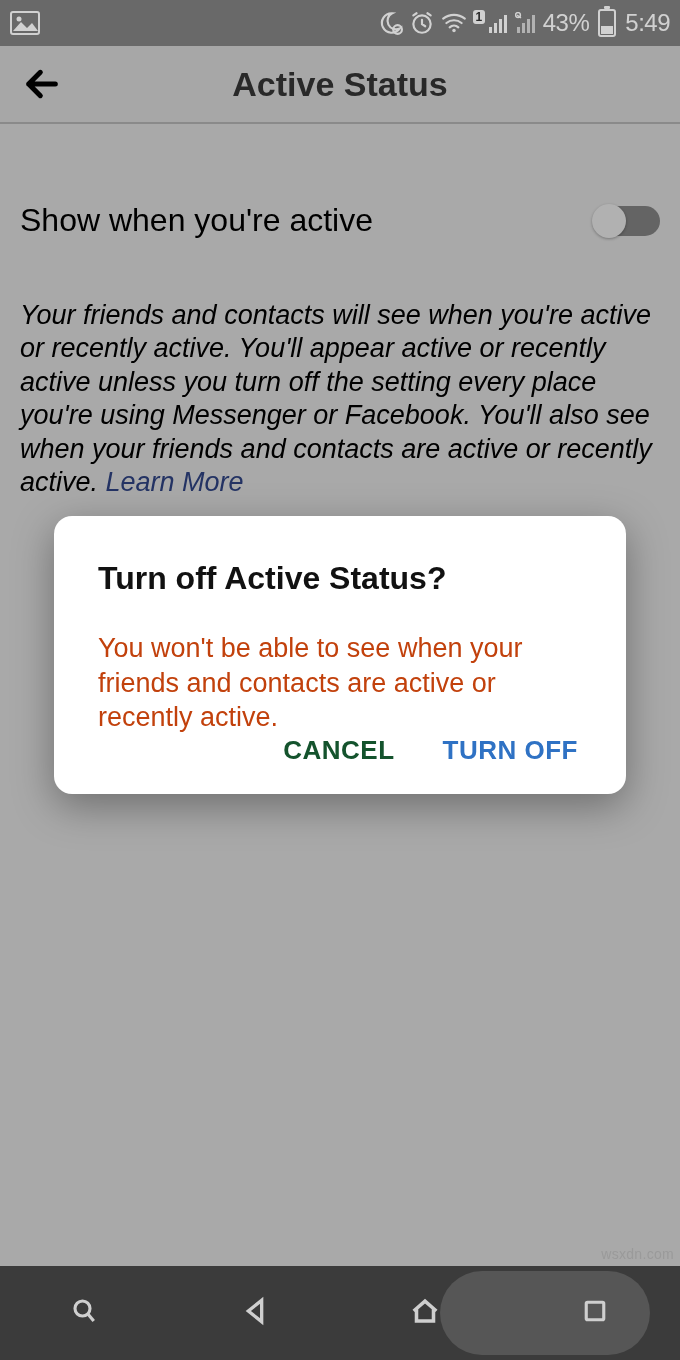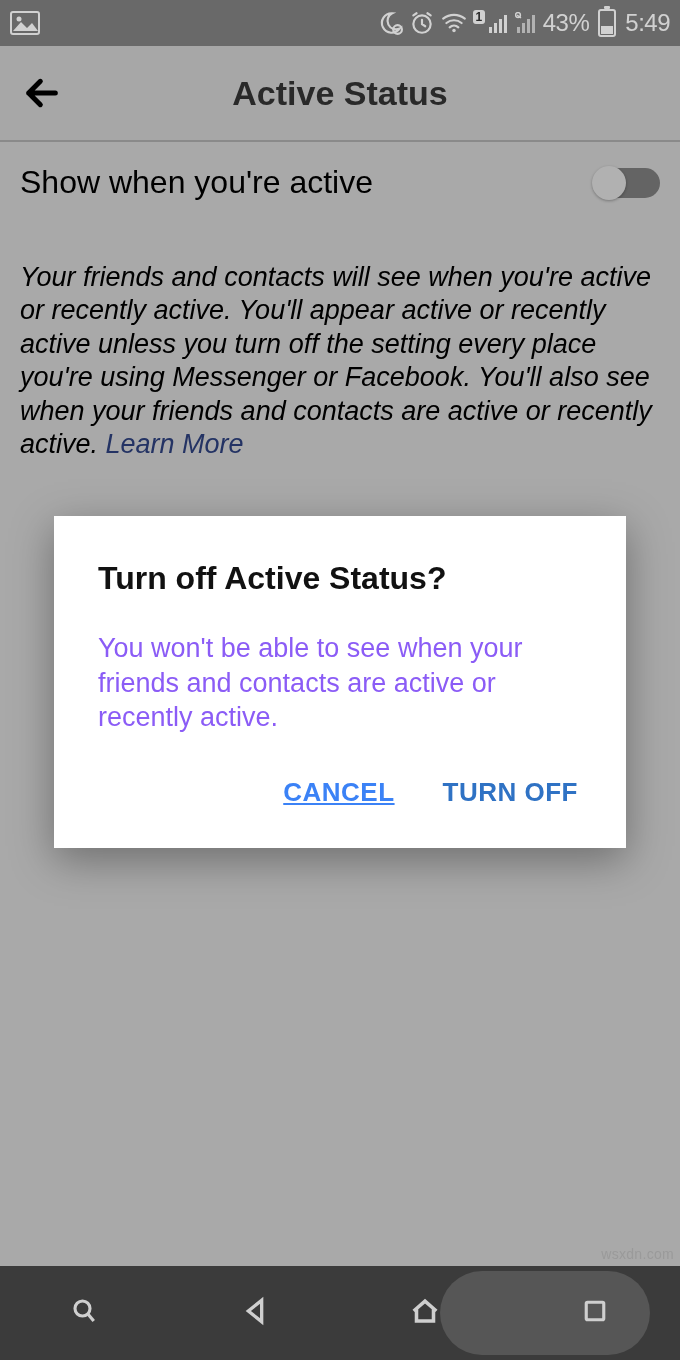--- a/index.html
+++ b/index.html
@@ -12,43 +12,43 @@
   .status-right { display: flex; align-items: center; gap: 6px; letter-spacing: -0.5px; }
   .status-right svg { fill: #fff; }
   .status-icon { display: inline-flex; align-items: center; }
   .sim-badge { background:#fff; color:#333; font-size:12px; font-weight:700; padding:1px 3px; border-radius:3px; line-height:1; position:relative; top:-6px; margin-right:-2px;}
   .battery-box { display:inline-block; width:18px; height:28px; border:2px solid #fff; border-radius:3px; position:relative; margin:0 3px; }
   .battery-box::before { content:""; position:absolute; top:-5px; left:4px; width:6px; height:3px; background:#fff; border-radius:1px; }
   .battery-fill { position:absolute; bottom:1px; left:1px; right:1px; height:35%; background:#fff; }
   .clock { font-size: 24px; font-weight: 400; }
 
   
-  .header { height: 96px; background: #cccccc; display: flex; align-items: center; border-bottom: 2px solid #a9a9a9; padding: 0 14px; }
+  .header { height: 78px; background: #cccccc; display: flex; align-items: center; border-bottom: 2px solid #a9a9a9; padding: 0 14px; }
   .back-btn { width: 56px; height: 56px; display:flex; align-items:center; justify-content:center; }
   .header-title { flex: 1; text-align: center; font-size: 34px; font-weight: 700; color: #333; margin-left: -56px; }
 
   
-  .content { padding: 22px 20px 0 20px; }
+  .content { padding: 78px 20px 0 20px; }
   .row { display: flex; align-items: center; justify-content: space-between; }
   .row-title { font-size: 32px; color: #000; font-weight: 500; }
   .toggle { width: 66px; height: 30px; background: #7a7a7a; border-radius: 15px; position: relative; }
   .toggle-knob { width: 34px; height: 34px; background: #d8d8d8; border-radius: 50%; position: absolute; left: -2px; top: -2px; box-shadow: 0 1px 3px rgba(0,0,0,0.3); }
   .desc { margin-top: 60px; font-size: 27px; line-height: 1.24; color: #000; font-style: italic; }
   .learn-more { color: #2c3f7a; }
 
   
   .overlay { position: absolute; inset: 0; background: rgba(0,0,0,0.18); pointer-events: none; }
 
   
-  .dialog { position: absolute; left: 54px; right: 54px; top: 516px; background: #fff; border-radius: 0; box-shadow: 0 12px 40px rgba(0,0,0,0.35); padding: 44px 44px 40px 44px; }
+  .dialog { position: absolute; left: 54px; right: 54px; top: 516px; background: #fff; border-radius: 18px; box-shadow: 0 12px 40px rgba(0,0,0,0.35); padding: 44px 44px 28px 44px; }
   .dialog-title { font-size: 32px; font-weight: 600; color: #111; margin-bottom: 34px; }
-  .dialog-body { font-size: 27px; color: #8b5cf6; line-height: 1.28; margin-bottom: 42px; }
+  .dialog-body { font-size: 27px; color: #c2410c; line-height: 1.28; }
   .dialog-actions { display: flex; justify-content: flex-end; gap: 48px; padding-right: 4px; }
   .dialog-btn { font-size: 26px; font-weight: 700; letter-spacing: 0.5px; background: none; border: none; cursor: pointer; }
-  .btn-cancel { color: #3b82f6; text-decoration: underline; }
+  .btn-cancel { color: #14532d; }
   .btn-confirm { color: #2f72c4; }
 
   
   .navbar { position: absolute; bottom: 0; left: 0; right: 0; height: 94px; background: #3b3b3b; display: flex; align-items: center; }
   .nav-slot { flex: 1; display: flex; align-items: center; justify-content: center; }
   .nav-pill { position: absolute; right: 30px; width: 210px; height: 84px; background: #565656; border-radius: 42px; top: 5px; }
   .nav-icon svg { stroke: #cfcfcf; fill: none; stroke-width: 2.5; }
 
   .watermark { position:absolute; right:6px; bottom:98px; font-size:14px; color:#9a9a9a; letter-spacing:0.3px;}
 </style>

